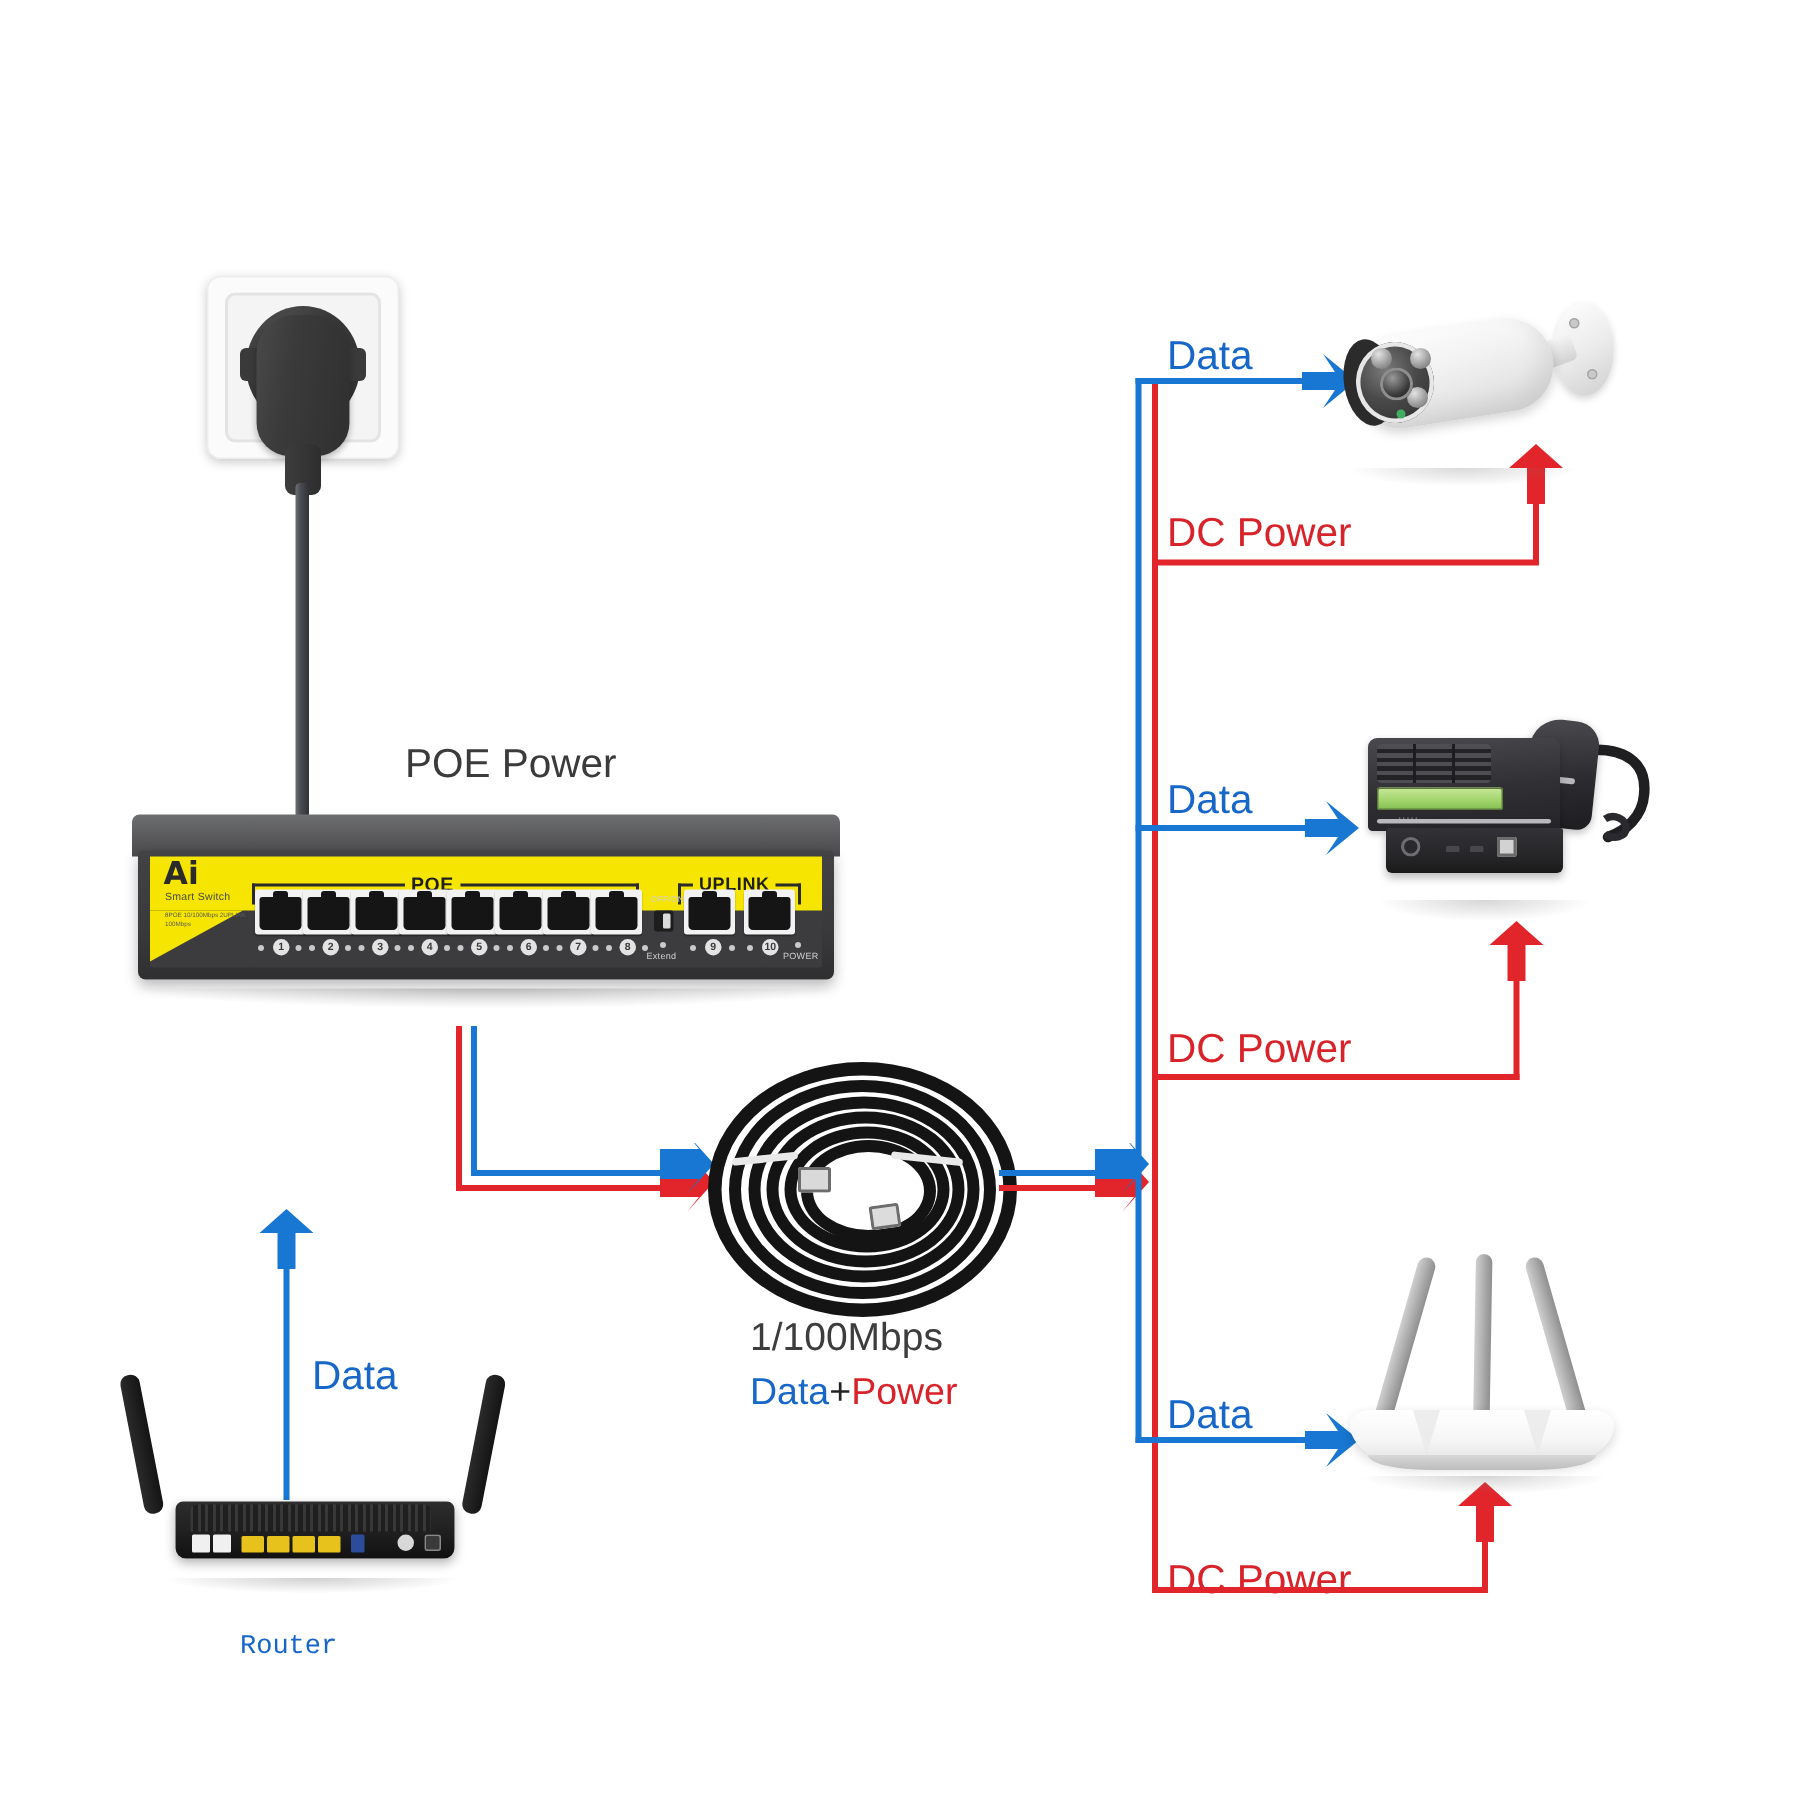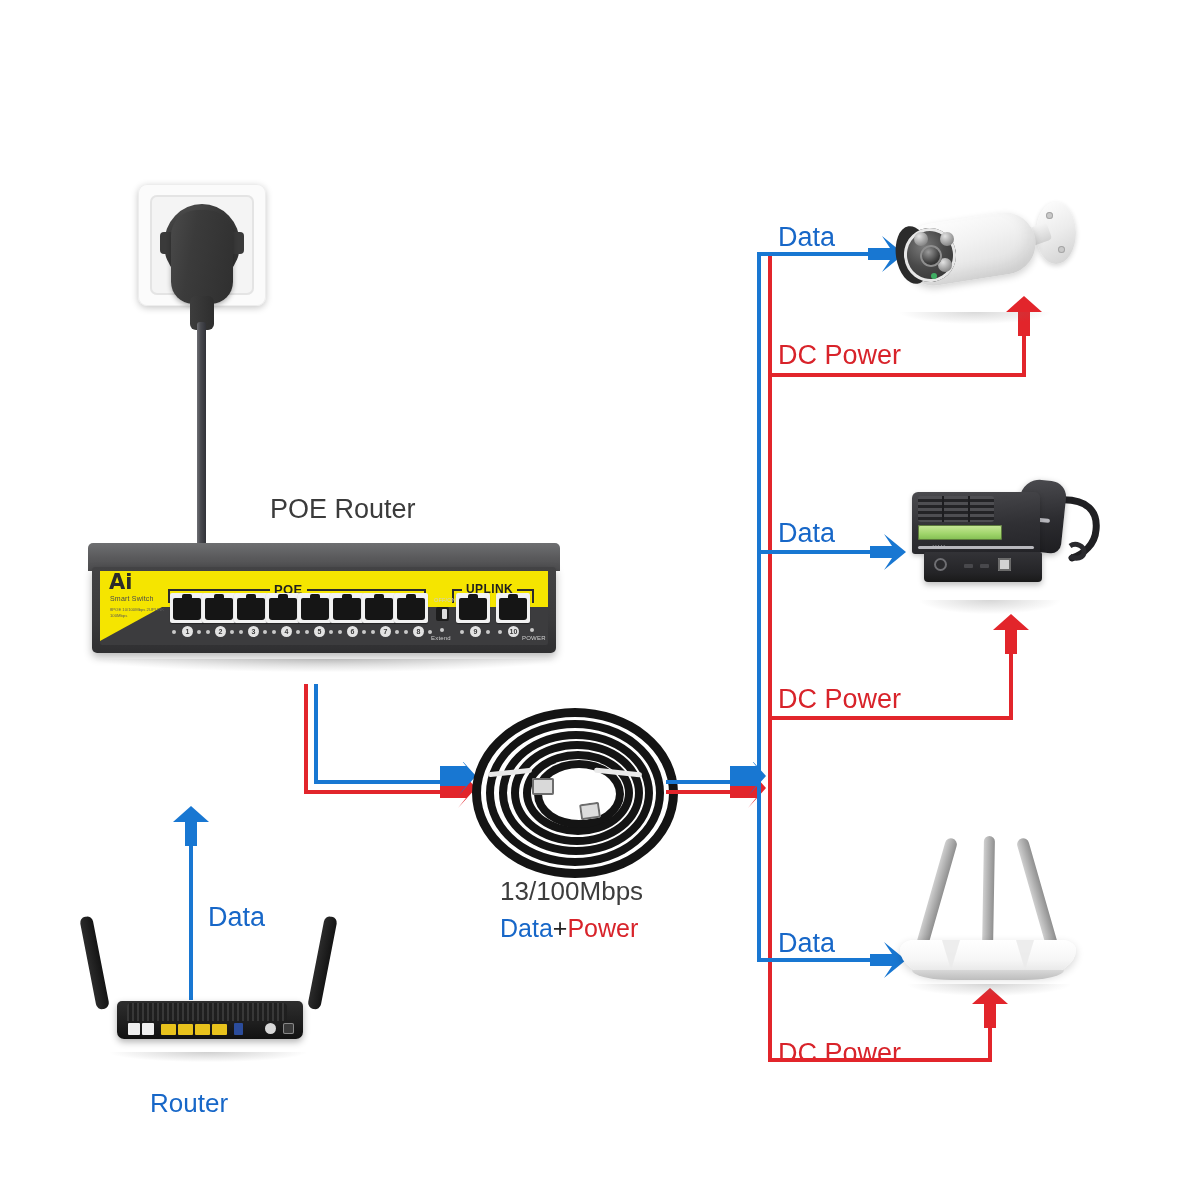--- a/index.html
+++ b/index.html
@@ -192,21 +192,21 @@
   <div class="socket">
     <div class="socket-inner"></div>
     <div class="socket-hole"></div>
   </div>
   <div class="plug-ear-l"></div>
   <div class="plug-ear-r"></div>
   <div class="plug"></div>
   <div class="plug-neck"></div>
   <div class="power-cord"></div>
 
-  <div class="lbl lbl-dark sw-label">POE Router</div>
+  <div class="lbl lbl-dark sw-label">POE Power</div>
 
   <div class="switch">
     <div class="sw-top"></div>
     <div class="sw-body">
       <div class="sw-face">
         <div class="sw-yellow"></div>
         <div class="sw-yellow-tri"></div>
 
         <div class="sw-brand">Ai</div>
         <div class="sw-sub">Smart Switch</div>
@@ -316,21 +316,21 @@
     <div class="coil-ring" style="left:27px;top:23px;width:138px;height:108px;border-width:8px;"></div>
     <div class="coil-ring" style="left:39px;top:33px;width:116px;height:88px;border-width:8px;"></div>
     <div class="coil-ring" style="left:51px;top:43px;width:94px;height:68px;border-width:8px;"></div>
     <div class="coil-ring" style="left:62px;top:52px;width:74px;height:52px;border-width:8px;"></div>
     <div style="position:absolute;left:16px;top:62px;width:44px;height:5px;background:#e9e9e9;border-radius:3px;transform:rotate(-6deg);"></div>
     <div style="position:absolute;left:122px;top:62px;width:48px;height:5px;background:#e9e9e9;border-radius:3px;transform:rotate(6deg);"></div>
     <div style="position:absolute;left:60px;top:70px;width:22px;height:17px;background:#d9d9d9;border-radius:2px;box-shadow:inset 0 0 0 2px #6d6d6d;"></div>
     <div style="position:absolute;left:108px;top:95px;width:20px;height:16px;background:#dcdcdc;border-radius:2px;box-shadow:inset 0 0 0 2px #6d6d6d;transform:rotate(-8deg);"></div>
   </div>
 
-  <div class="lbl coil-cap">13/100Mbps</div>
+  <div class="lbl coil-cap">1/100Mbps</div>
   <div class="lbl coil-cap2">
     <span class="lbl-blue">Data</span><span style="color:#222;">+</span><span class="lbl-red">Power</span>
   </div>
 
   <div class="ln ln-b hb" style="left:666px;top:780px;width:80px;"></div>
   <div class="ln ln-r hb" style="left:666px;top:790px;width:80px;"></div>
   <svg style="position:absolute;left:730px;top:762px;width:46px;height:48px;">
     <polygon points="0,30 26,30 18,40 36,20 18,0 26,10 0,10" fill="#e2252b" transform="translate(0,6)"></polygon>
     <polygon points="0,20 26,20 18,30 36,10 18,-10 26,0 0,0" fill="#1877d2" transform="translate(0,4)"></polygon>
   </svg>
@@ -445,15 +445,15 @@
     <div class="r-port-w" style="left:47px;top:108px;"></div>
     <div class="r-port-y" style="left:66px;top:109px;"></div>
     <div class="r-port-y" style="left:83px;top:109px;"></div>
     <div class="r-port-y" style="left:100px;top:109px;"></div>
     <div class="r-port-y" style="left:117px;top:109px;"></div>
     <div class="r-usb" style="left:139px;top:108px;"></div>
     <div class="r-knob" style="left:170px;top:108px;"></div>
     <div class="r-sq" style="left:188px;top:108px;"></div>
   </div>
   <div class="r-shadow"></div>
-  <div class="lbl lbl-blue" style="left:150px;top:1088px;font-size:26px;">Router</div>
+  <div class="lbl lbl-blue" style="left:160px;top:1088px;font-size:18px;font-family:Liberation Mono, monospace;">Router</div>
 
 </div>
 
 </body></html>

